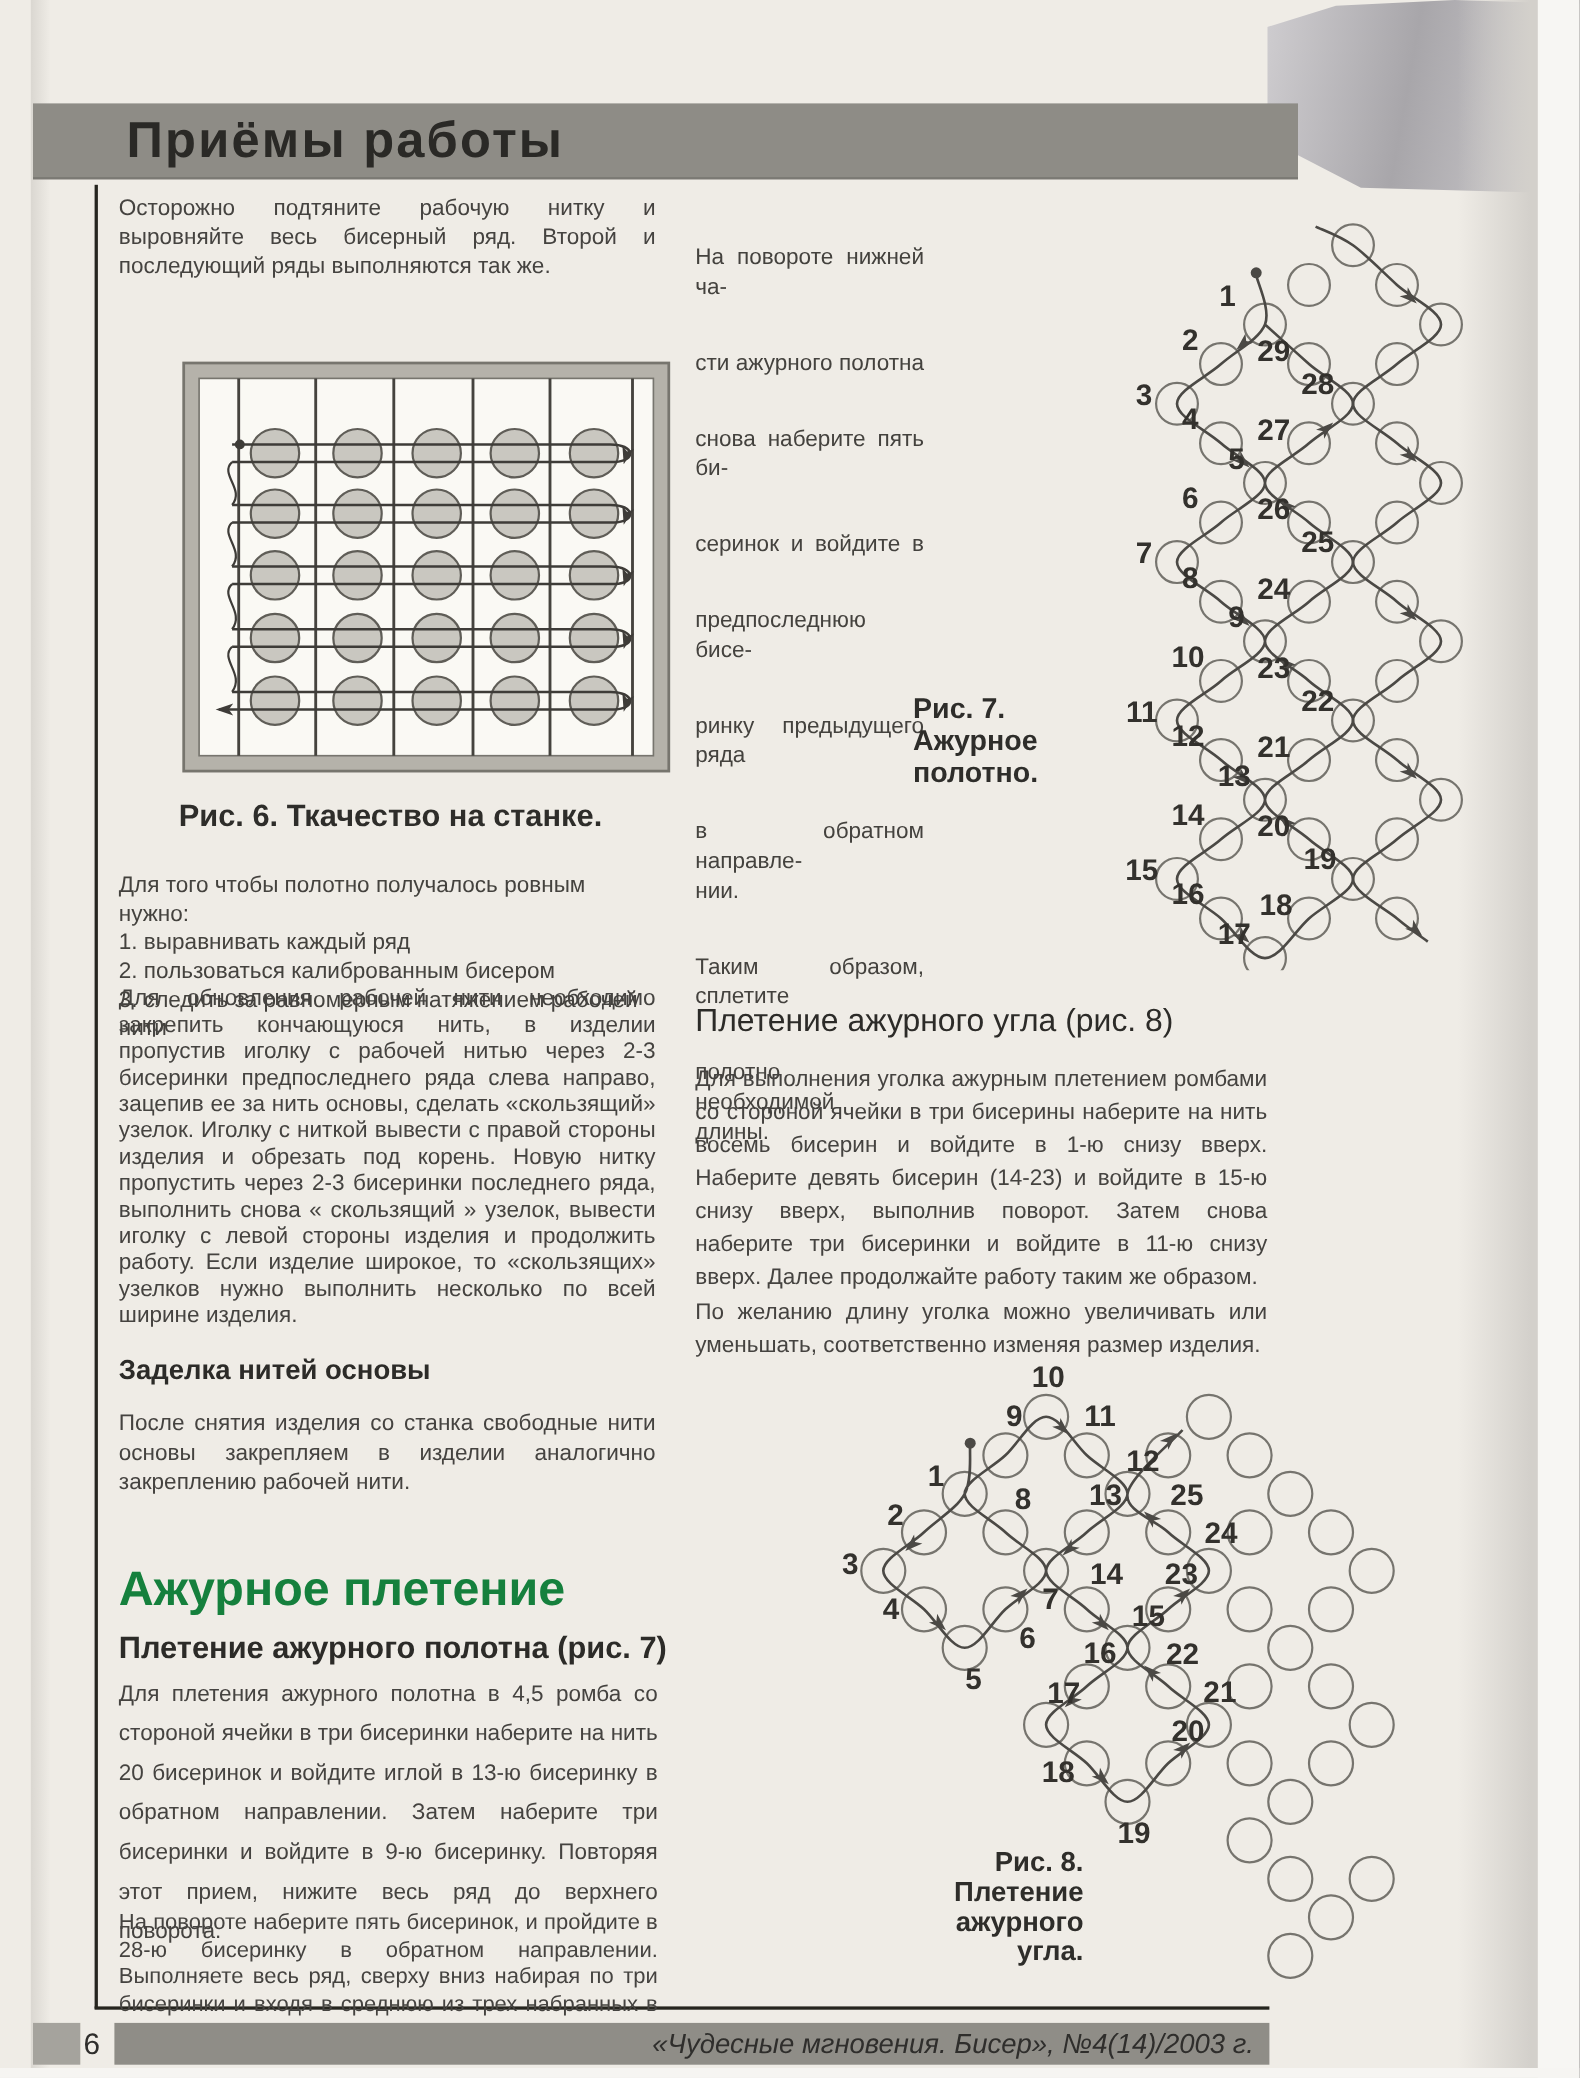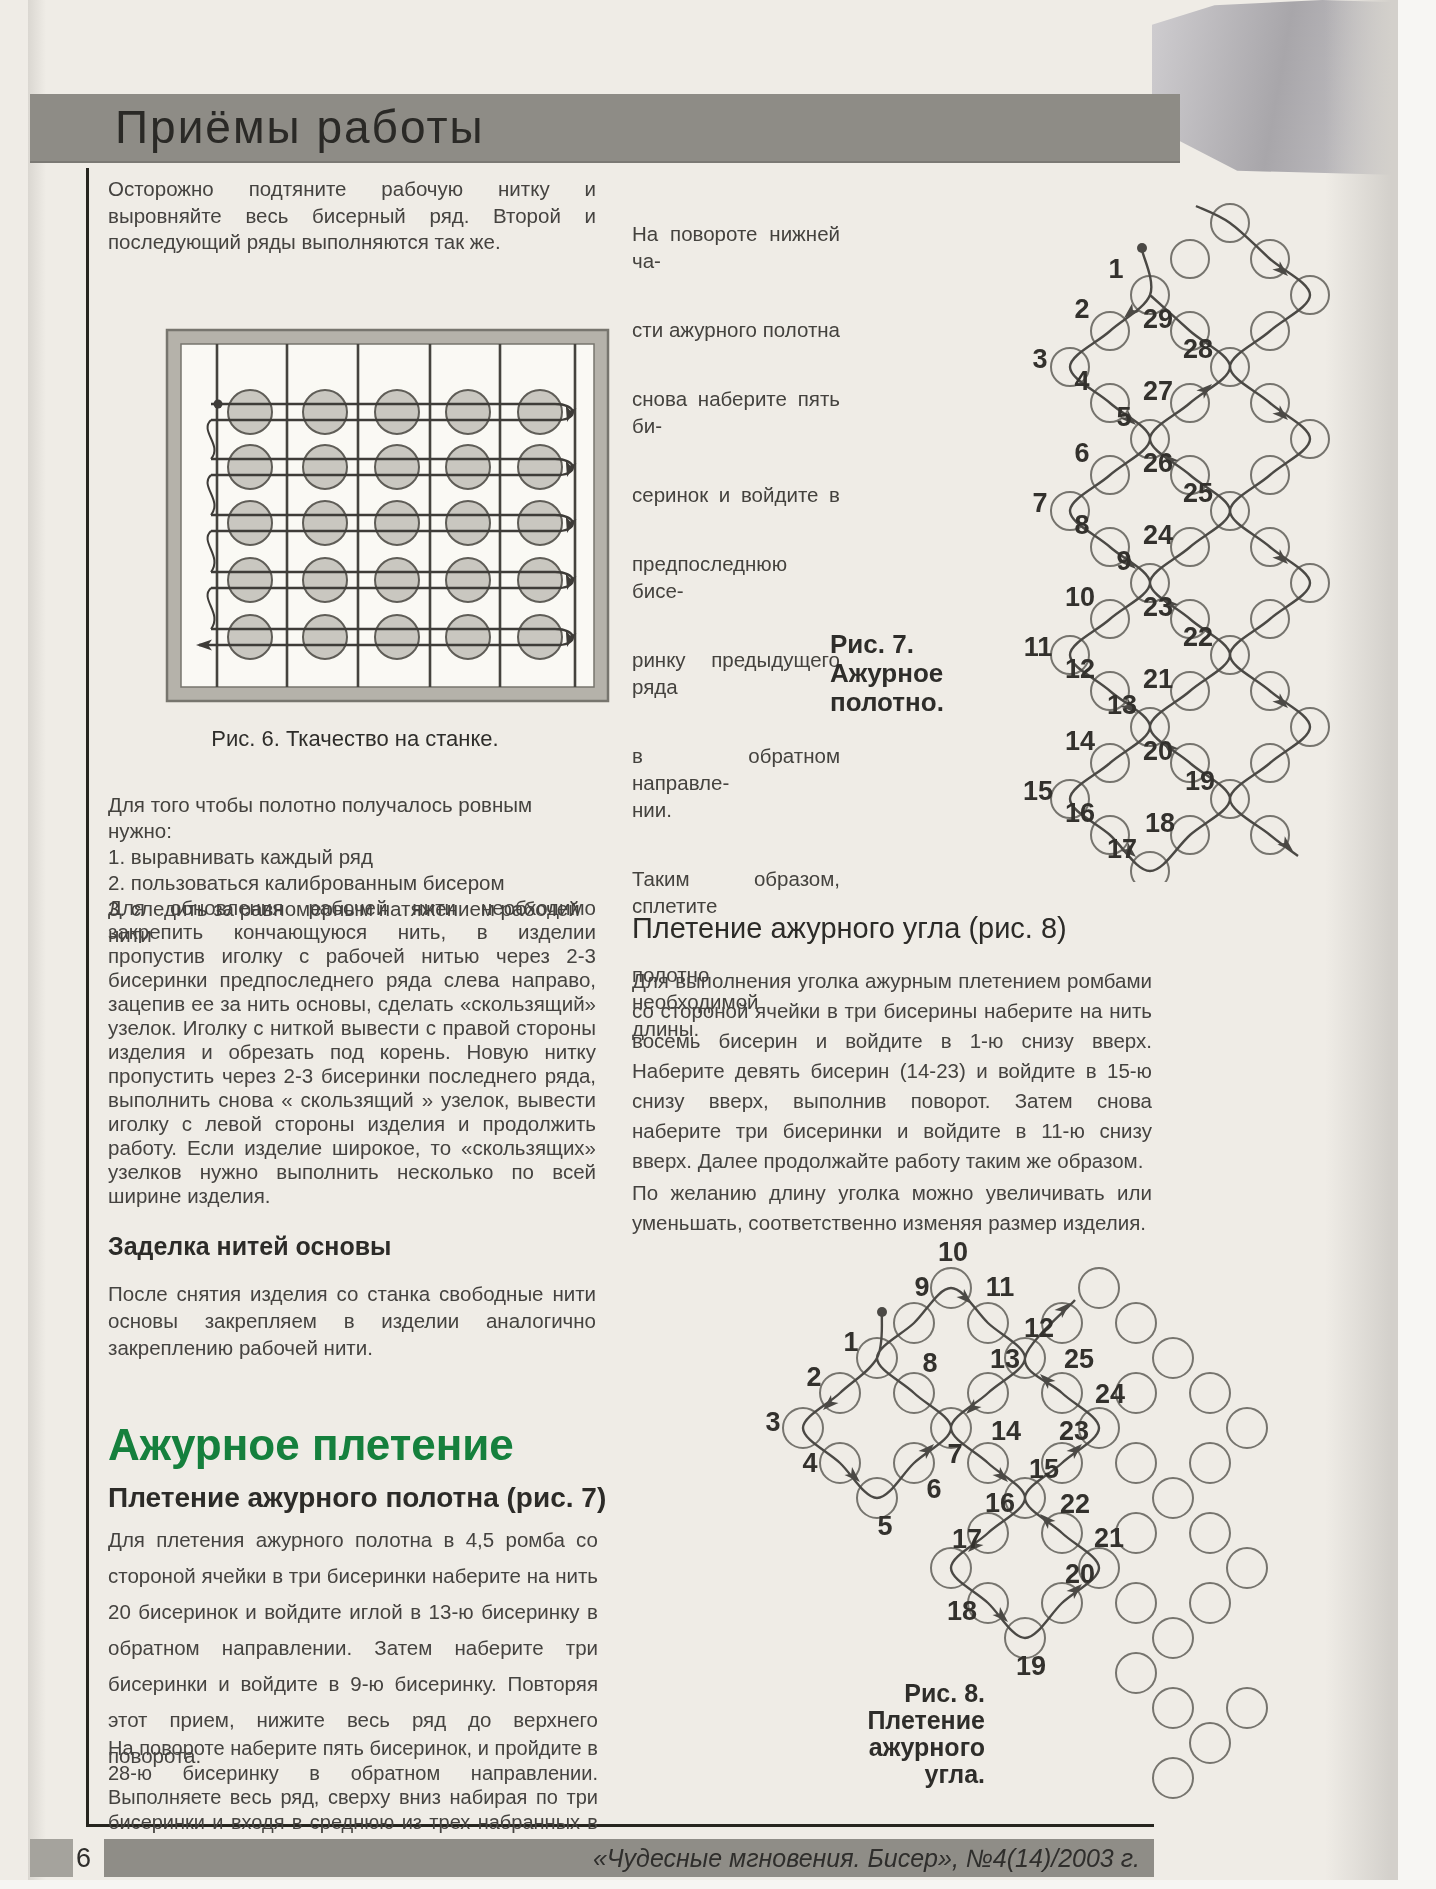--- a/index.html
+++ b/index.html
@@ -1,35 +1,35 @@
 <!DOCTYPE html>
 <html><head>
 <meta charset="utf-8">
 <style>
   html,body{margin:0;padding:0;background:#888;}
   #page{position:relative;width:1436px;height:1889px;background:#efece6;overflow:hidden;
         font-family:"Liberation Sans",sans-serif;color:#44423e;}
   .abs{position:absolute;}
   
   #header-bar{left:30px;top:94px;width:1150px;height:67px;background:#8e8c86;border-bottom:2px solid #7b7974;}
-  #header-title{left:115px;top:100px;font-size:46px;font-weight:400;letter-spacing:2px;color:#2a2926;}
+  #header-title{left:115px;top:100px;font-size:46px;font-weight:700;letter-spacing:2px;color:#2a2926;}
   
   #left-rule{left:86px;top:168px;width:3px;height:1658px;background:#26251f;}
   #bottom-rule{left:86px;top:1824px;width:1068px;height:3px;background:#26251f;}
   
   #footer-sq{left:30px;top:1839px;width:43px;height:38px;background:#a5a39d;}
   #footer-bar{left:104px;top:1839px;width:1050px;height:38px;background:#8f8d87;
               display:flex;align-items:center;justify-content:flex-end;padding-right:14px;box-sizing:border-box;}
   #footer-journal{font-style:italic;font-size:25px;color:#2f2e2c;}
   #page-num{left:76px;top:1843px;font-size:27px;color:#2f2e2c;}
   
   .body{font-size:20.5px;line-height:26.5px;text-align:justify;color:#454340;}
   .jline{text-align:justify;text-align-last:justify;margin-top:42px;}
   #intro{left:108px;top:176px;width:488px;}
-  #fig6-cap{left:120px;top:726px;width:470px;text-align:center;font-size:22px;font-weight:400;color:#2e2d2a;}
+  #fig6-cap{left:120px;top:726px;width:470px;text-align:center;font-size:28px;font-weight:700;color:#2e2d2a;}
   #rules-block{left:108px;top:792px;width:488px;font-size:20.5px;line-height:26px;}
   #renewal{left:108px;top:896px;width:488px;line-height:24px;}
   #warp-h{left:108px;top:1232px;font-size:25px;font-weight:800;color:#2c2b28;}
   #warp-t{left:108px;top:1280px;width:488px;line-height:27px;}
   #open-h{left:108px;top:1420px;font-size:44px;font-weight:700;color:#15803d;}
   #open-sub{left:108px;top:1482px;font-size:28px;font-weight:800;color:#2c2b28;}
   #open-p1{left:108px;top:1522px;width:490px;line-height:36px;}
   #open-p2{left:108px;top:1736px;width:490px;line-height:24.5px;font-size:20px;}
   #turn-block{left:632px;top:178px;width:208px;font-size:20.5px;line-height:27px;}
   #fig7-cap{left:830px;top:630px;width:160px;font-size:26px;line-height:29px;font-weight:700;color:#2e2d2a;}

